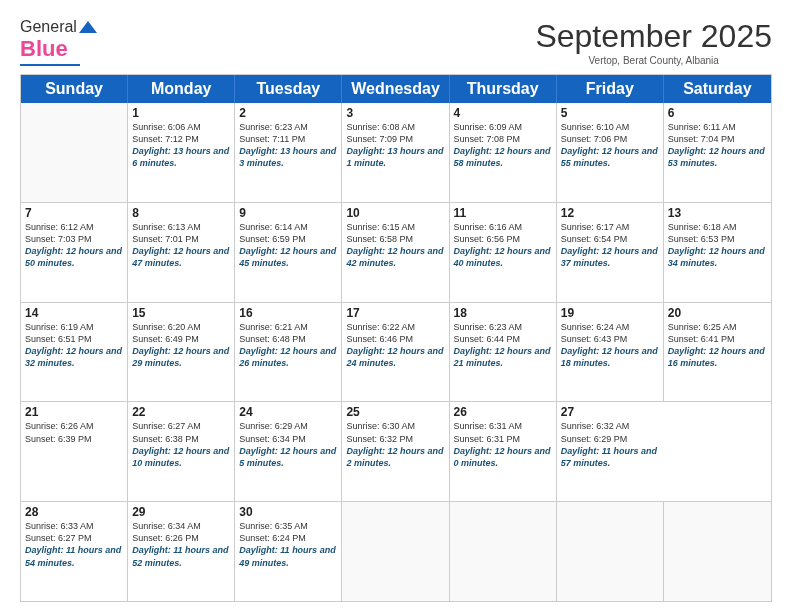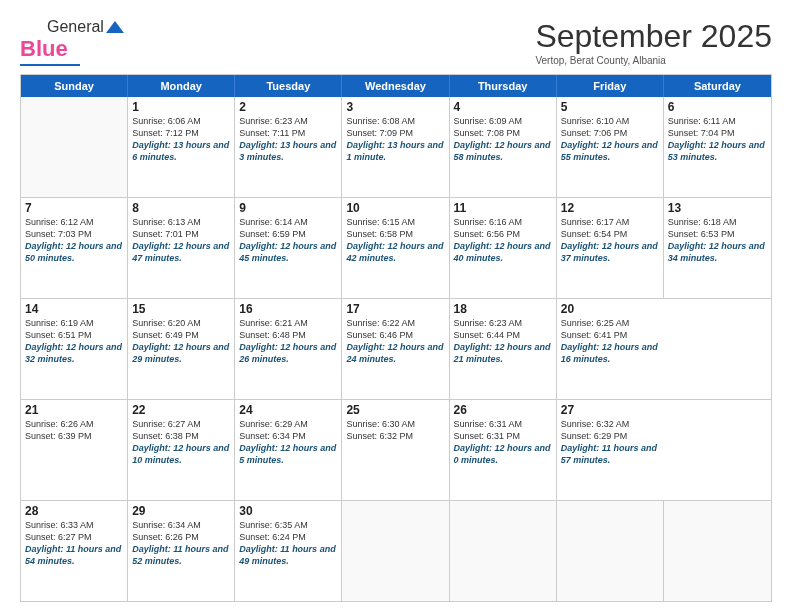--- a/index.html
+++ b/index.html
@@ -30,21 +30,21 @@
     }
     .logo-general { color: #333; }
     .logo-blue { color: #1565c0; }
     .logo-line {
       width: 60px;
       height: 2px;
       background: #1565c0;
       margin-top: 2px;
     }
     .title-block {
-      text-align: left;
+      text-align: center;
     }
     .month-title {
       font-size: 32px;
       color: #333;
       font-weight: normal;
     }
     .location {
       font-size: 10px;
       color: #555;
     }
@@ -54,21 +54,21 @@
       flex-direction: column;
       border: 1px solid #ccc;
     }
     .cal-header {
       display: grid;
       grid-template-columns: repeat(7, 1fr);
       background: #1565c0;
     }
     .cal-header-cell {
       color: #fff;
-      font-size: 11px;
+      font-size: 16px;
       font-weight: bold;
       text-align: center;
       padding: 5px 2px;
       border-right: 1px solid #3a7bd5;
     }
     .cal-header-cell:last-child { border-right: none; }
     .cal-body {
       flex: 1;
       display: flex;
       flex-direction: column;
@@ -106,21 +106,21 @@
       font-style: italic;
       font-weight: bold;
     }
   </style>
 </head>
 <body>
 
 <div class="page">
   <div class="header">
     <div class="logo">
-      <div style="display:flex;align-items:center;gap:2px;margin-left:27px;">
+      <div style="display:flex;align-items:center;gap:2px;">
         <span class="logo-general">General</span>
         <span style="display:inline-flex;flex-direction:column;align-items:center;">
           <svg width="18" height="12" viewBox="0 0 18 12">
             <polygon points="9,0 18,12 0,12" fill="#1565c0"></polygon>
           </svg>
         </span>
       </div>
       <div style="display:flex;align-items:center;">
         <span class="logo-blue" style="color:#ec4899;font-size:22px;font-weight:bold;">Blue</span>
       </div>
@@ -251,20 +251,26 @@
             <div class="cell-line">Sunset: 6:46 PM</div>
             <div class="cell-line daylight-label">Daylight: 12 hours and 24 minutes.</div>
           </div>
           <div class="cal-cell">
             <div class="day-num">18</div>
             <div class="cell-line">Sunrise: 6:23 AM</div>
             <div class="cell-line">Sunset: 6:44 PM</div>
             <div class="cell-line daylight-label">Daylight: 12 hours and 21 minutes.</div>
           </div>
           <div class="cal-cell">
+            <div class="day-num">19</div>
+            <div class="cell-line">Sunrise: 6:24 AM</div>
+            <div class="cell-line">Sunset: 6:43 PM</div>
+            <div class="cell-line daylight-label">Daylight: 12 hours and 18 minutes.</div>
+          </div>
+          <div class="cal-cell">
             <div class="day-num">20</div>
             <div class="cell-line">Sunrise: 6:25 AM</div>
             <div class="cell-line">Sunset: 6:41 PM</div>
             <div class="cell-line daylight-label">Daylight: 12 hours and 16 minutes.</div>
           </div>
         </div>
         <div class="cal-row">
           <div class="cal-cell">
             <div class="day-num">21</div>
             <div class="cell-line">Sunrise: 6:26 AM</div>
@@ -279,20 +285,21 @@
           <div class="cal-cell">
             <div class="day-num">24</div>
             <div class="cell-line">Sunrise: 6:29 AM</div>
             <div class="cell-line">Sunset: 6:34 PM</div>
             <div class="cell-line daylight-label">Daylight: 12 hours and 5 minutes.</div>
           </div>
           <div class="cal-cell">
             <div class="day-num">25</div>
             <div class="cell-line">Sunrise: 6:30 AM</div>
             <div class="cell-line">Sunset: 6:32 PM</div>
+            <div class="cell-line daylight-label">Daylight: 12 hours and 2 minutes.</div>
           </div>
           <div class="cal-cell">
             <div class="day-num">26</div>
             <div class="cell-line">Sunrise: 6:31 AM</div>
             <div class="cell-line">Sunset: 6:31 PM</div>
             <div class="cell-line daylight-label">Daylight: 12 hours and 0 minutes.</div>
           </div>
           <div class="cal-cell">
             <div class="day-num">27</div>
             <div class="cell-line">Sunrise: 6:32 AM</div>

